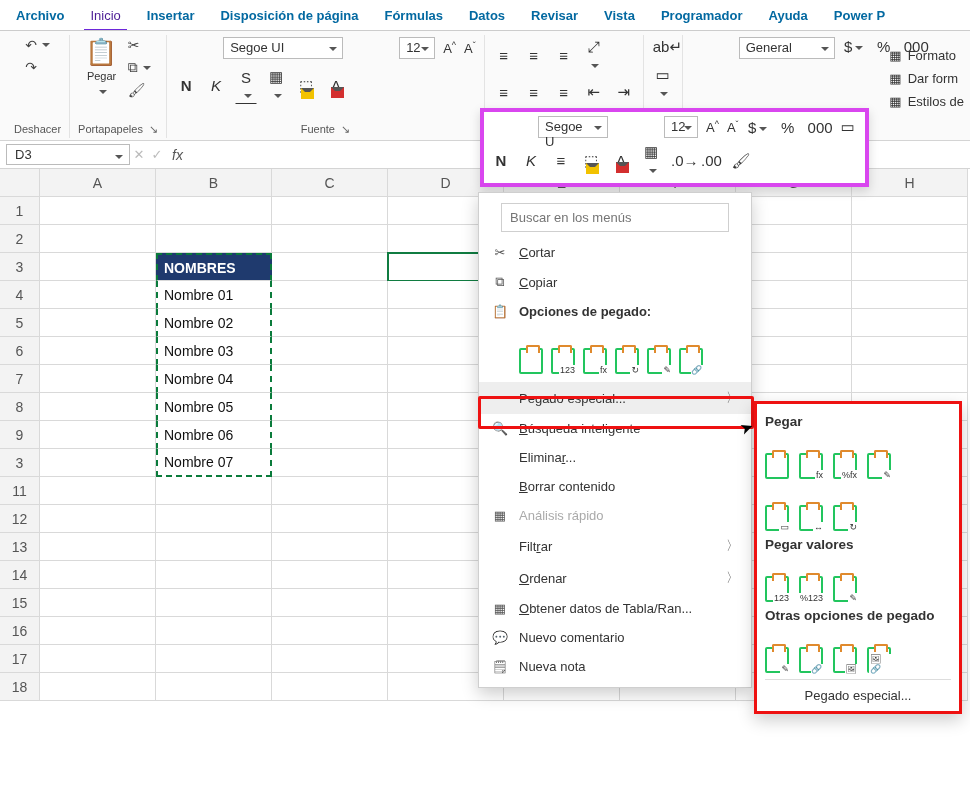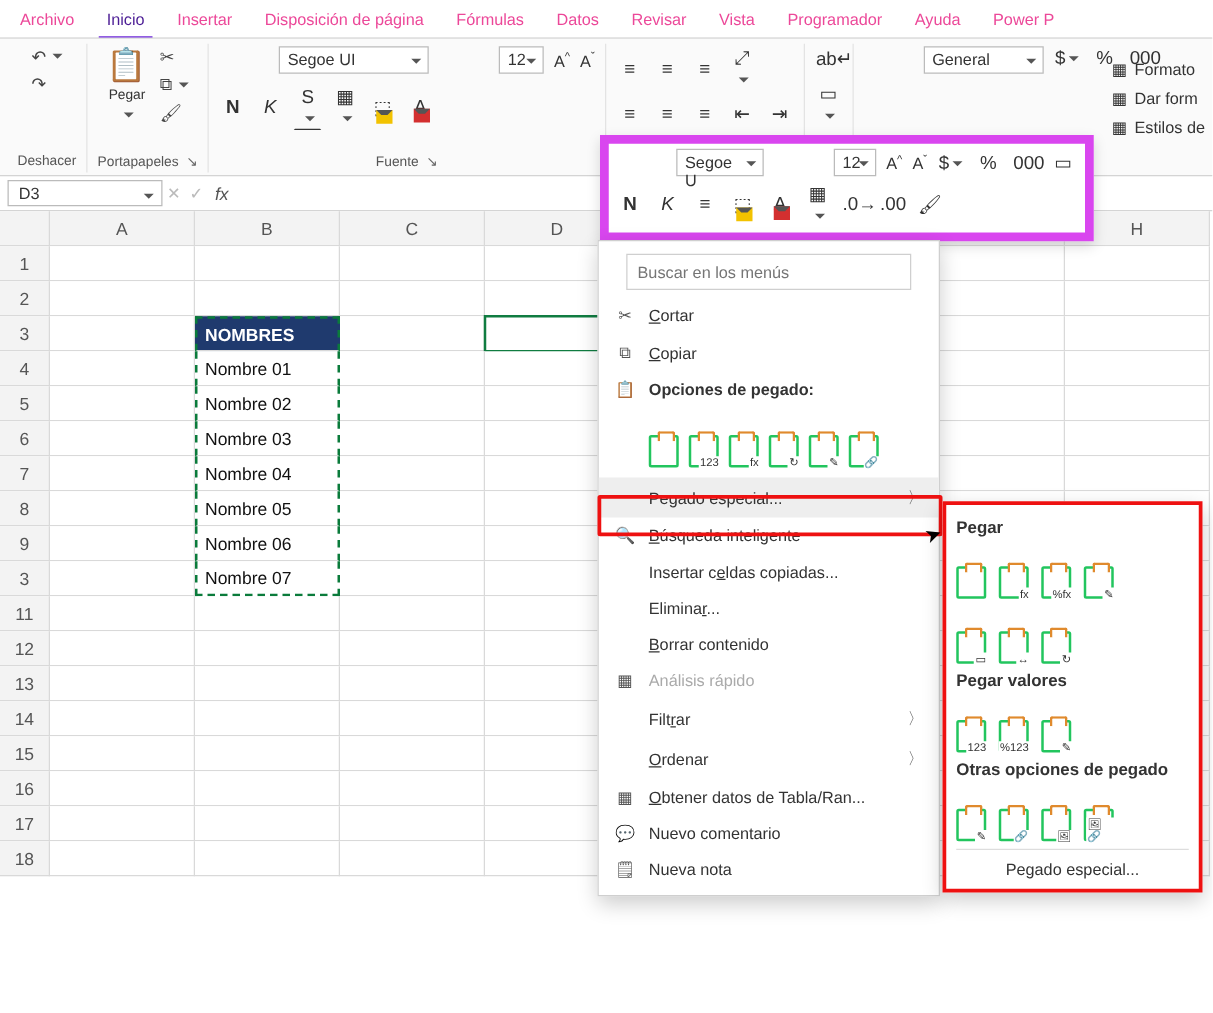--- a/index.html
+++ b/index.html
@@ -1,20 +1,20 @@
 <!DOCTYPE html>
 <html><head>
 <meta charset="utf-8">
 <style>
   * { box-sizing: border-box; margin: 0; padding: 0; font-family: "Segoe UI", Tahoma, sans-serif; }
   body { background: #fff; font-size: 13px; color: #333; width: 970px; height: 810px; overflow: hidden; position: relative; }
 
   
   .tabs { display: flex; gap: 14px; padding: 4px 10px 0 10px; border-bottom: 1px solid #ccc; background: #fff; }
-  .tab { padding: 4px 6px 6px 6px; cursor: pointer; color: #ec4899; }
+  .tab { padding: 4px 6px 6px 6px; cursor: pointer; color: #0369a1; font-weight: bold; }
   .tab.active { color: #4c1d95; border-bottom: 1px solid #6d28d9; font-weight: 400; }
 
   
   .ribbon { display: flex; border-bottom: 1px solid #d4d4d4; background: #fafafa; padding: 4px 6px 2px 6px; }
   .group { display: flex; flex-direction: column; align-items: center; border-right: 1px solid #e3e3e3; padding: 2px 8px 2px 8px; }
   .group:last-child { border-right: none; }
   .group-body { display: flex; align-items: flex-start; gap: 10px; min-height: 84px; }
   .group-label { font-size: 11px; color: #555; margin-top: 2px; }
   .dialog-launch { display:inline-block; margin-left:6px; font-size:11px; color:#666; }
 
@@ -32,21 +32,21 @@
   .toolbar-row { display:flex; gap:8px; align-items:center; }
   .font-btn { font-size:15px; color:#333; width:22px; text-align:center; border:1px solid transparent; cursor:pointer; }
   .font-btn.underlined { border-bottom:1px solid #333; }
   .swatch-uline { position:relative; }
   .swatch-uline::after { content:""; position:absolute; left:2px; right:2px; bottom:-2px; height:3px; background:var(--c,#d00); }
 
   
   .aplus { font-size:13px; } .aplus sup{font-size:9px;}
 
   
-  .mini-toolbar { position:absolute; left:480px; top:108px; background:#fff; border:7px solid #d946ef; box-shadow:0 4px 10px rgba(0,0,0,.15); padding:4px 6px; display:flex; flex-direction:column; gap:4px; }
+  .mini-toolbar { position:absolute; left:480px; top:108px; background:#fff; border:4px solid #d946ef; box-shadow:0 4px 10px rgba(0,0,0,.15); padding:4px 6px; display:flex; flex-direction:column; gap:4px; }
 
   
   .formula-area { display:flex; align-items:center; height:28px; border-bottom:1px solid #d4d4d4; }
   .namebox { width:124px; border:1px solid #bbb; padding:2px 18px 2px 8px; margin:3px 0 3px 6px; position:relative; background:#fff; font-size:13px; }
   .namebox::after { content:""; position:absolute; right:6px; top:10px; border:4px solid transparent; border-top-color:#555; }
   .fx-sep { width:18px; text-align:center; }
   .fx-label { font-style:italic; font-size:14px; color:#555; margin:0 6px; }
   .formula-input { flex:1; border:none; height:22px; padding:2px 4px; font-size:13px; }
 
   
@@ -466,24 +466,20 @@
       <span class="ic"></span>
       <span>Pegado especial...</span>
       <span class="sub-arrow">〉</span>
     </div>
   <div class="item">
       <span class="ic" style="color:#1e73c9;">🔍</span>
       <span><u>B</u>úsqueda inteligente</span>
     </div>
   <div class="item">
       <span class="ic"></span>
-      <span>Insertar c<u>e</u>ldas copiadas...</span>
-    </div>
-  <div class="item">
-      <span class="ic"></span>
       <span>Elimina<u>r</u>...</span>
     </div>
   <div class="item">
       <span class="ic"></span>
       <span><u>B</u>orrar contenido</span>
     </div>
   <div class="item disabled">
       <span class="ic">▦</span>
       <span>Análisis rápido</span>
     </div>

